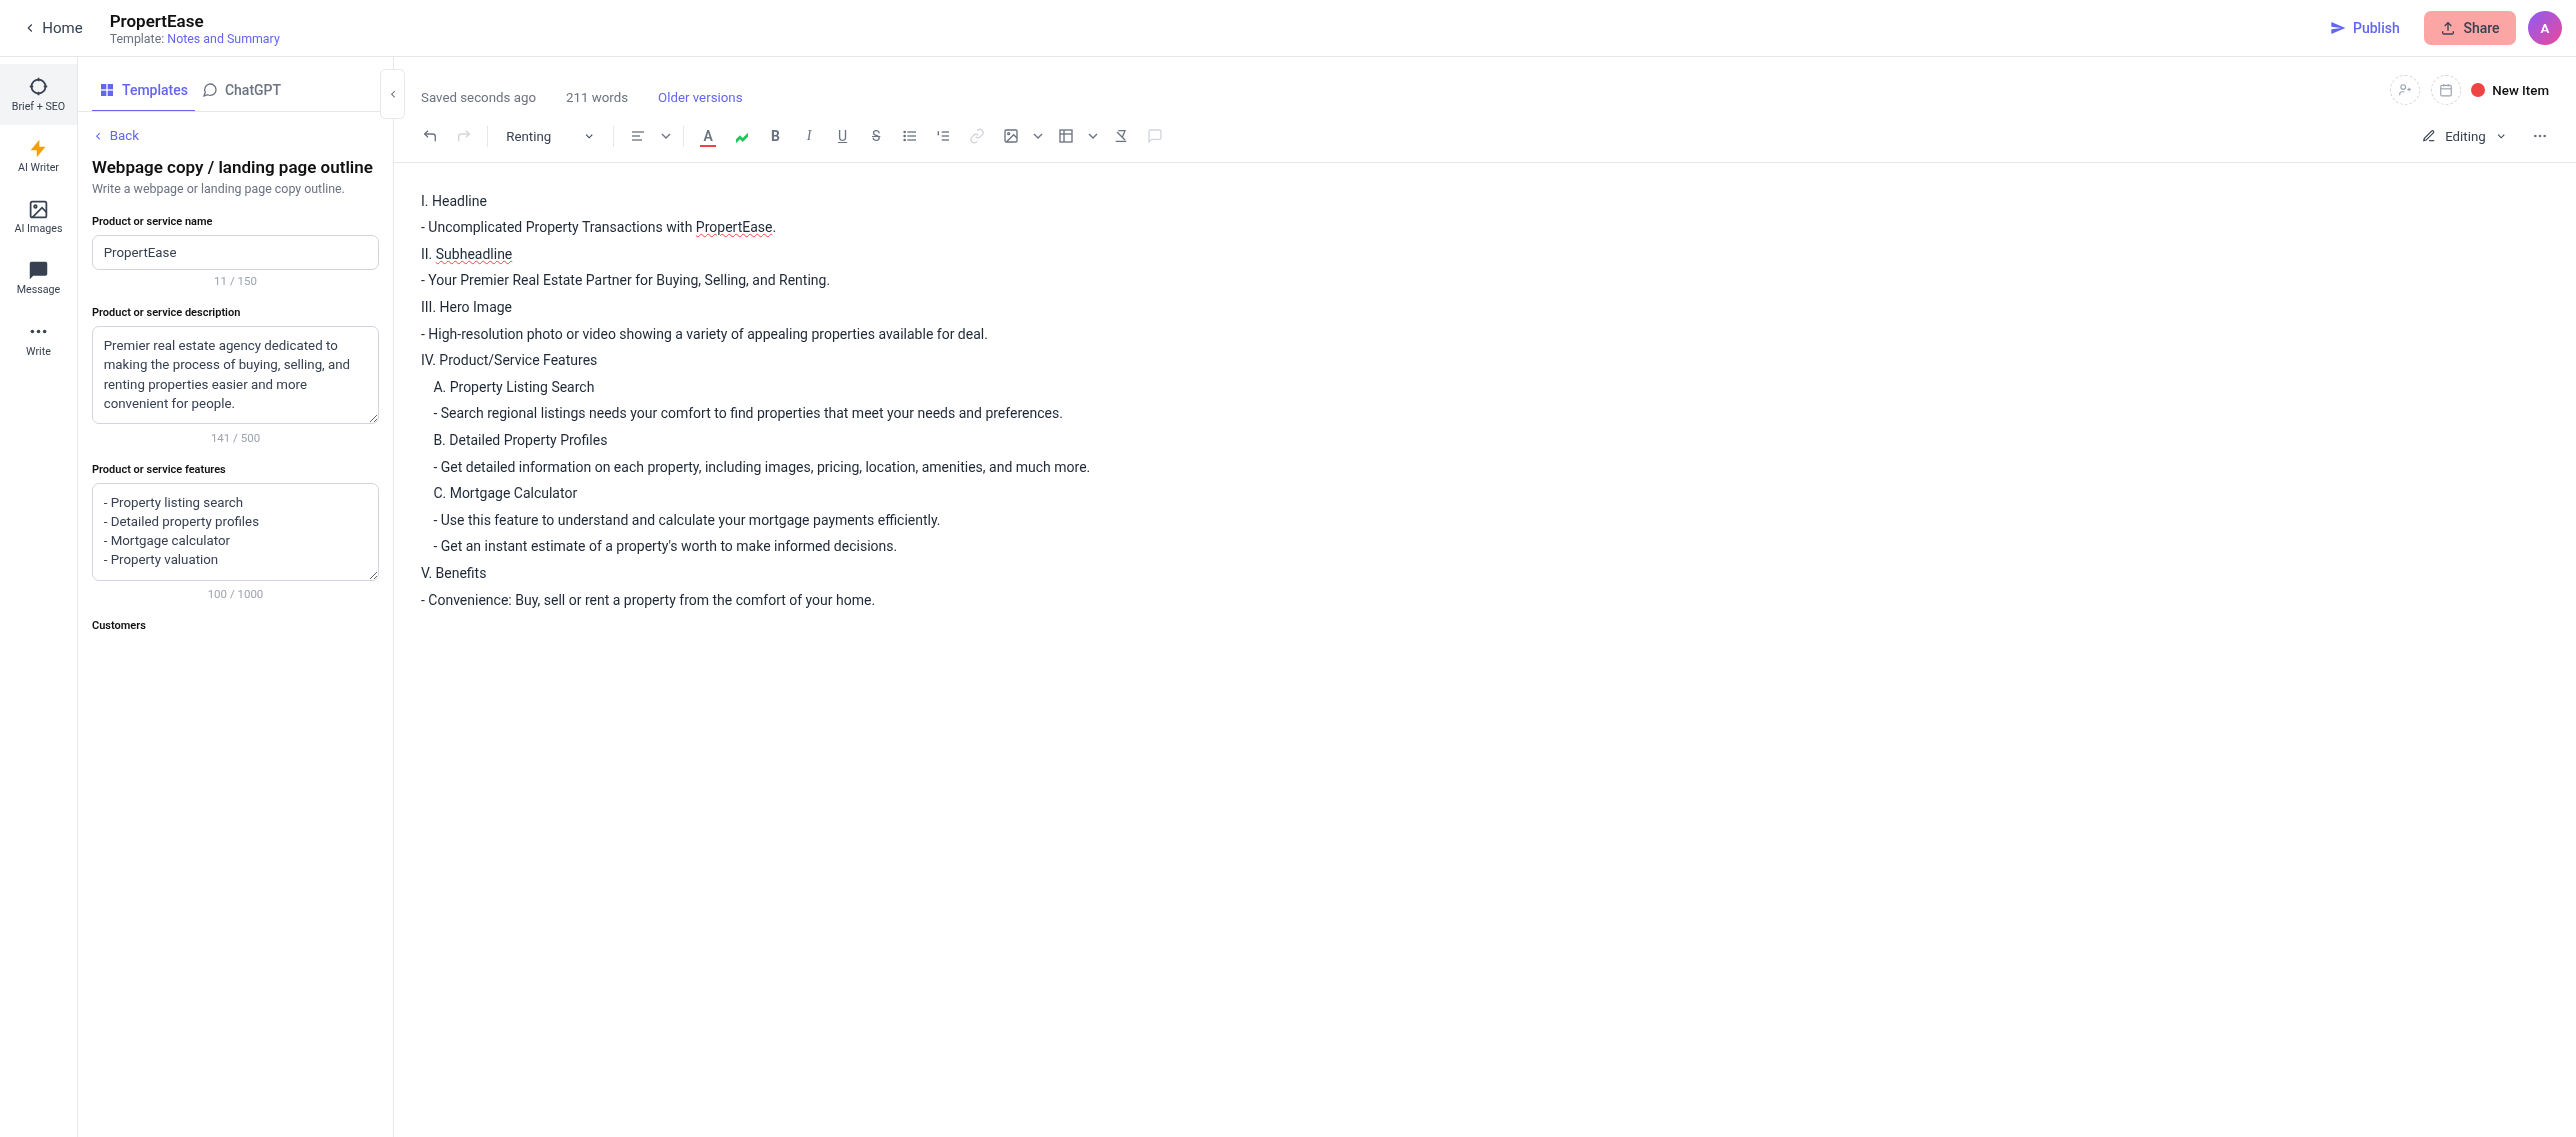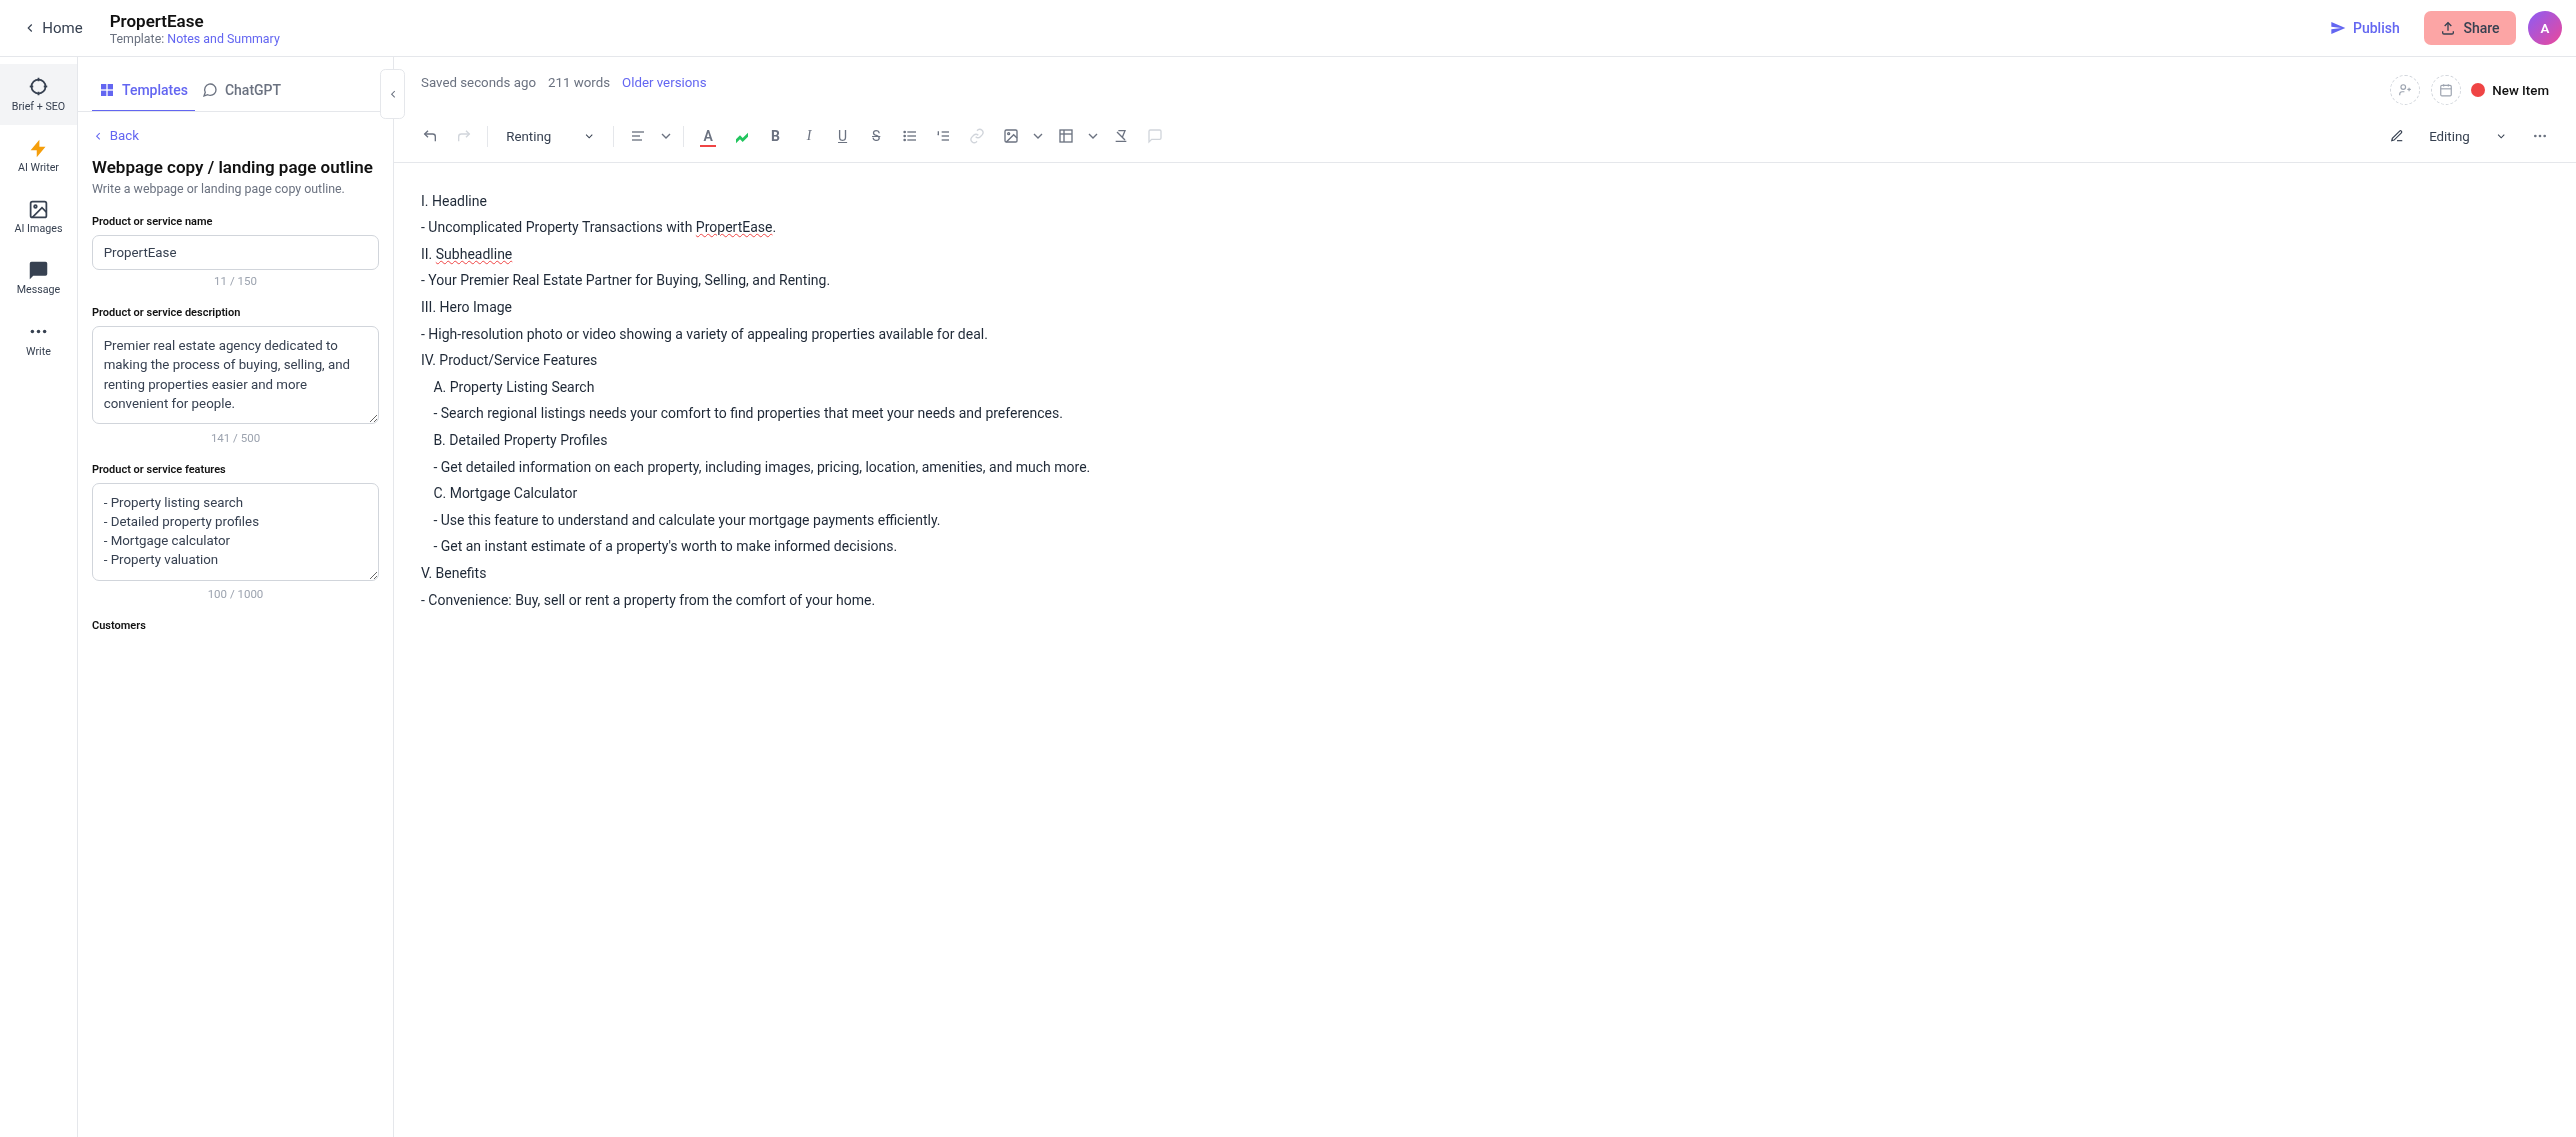--- a/index.html
+++ b/index.html
@@ -35,38 +35,38 @@
 .back-link { display: flex; align-items: center; gap: 5.3px; color: #6366f1; font-size: 13.3px; cursor: pointer; margin-bottom: 14px; }
 .panel-title { font-size: 17px; font-weight: 600; color: #111; margin-bottom: 3.6px; }
 .panel-sub { font-size: 12.4px; color: #6b7280; margin-bottom: 19.5px; }
 .field { margin-bottom: 18px; }
 .field-label { font-size: 11px; font-weight: 600; color: #111; margin-bottom: 7px; }
 .field input, .field textarea { width: 100%; border: 0.9px solid #d1d5db; border-radius: 7px; padding: 9px 10.7px; font-size: 13.3px; color: #374151; font-family: inherit; resize: vertical; }
 .field textarea { min-height: 98px; line-height: 1.45; }
 .field .counter { text-align: center; font-size: 11.5px; color: #9ca3af; margin-top: 3.6px; }
 
 .editor-col { flex: 1; display: flex; flex-direction: column; overflow: hidden; }
-.editor-header { display: flex; align-items: flex-start; padding: 18px 27px 9px; gap: 12px; }
+.editor-header { display: flex; align-items: flex-end; padding: 18px 27px 9px; gap: 30px; }
 .status-text { color: #6b7280; font-size: 13.3px; }
 .older-link { color: #6366f1; font-size: 13.3px; cursor: pointer; }
 .eh-right { margin-left: auto; display: flex; align-items: center; gap: 10.7px; }
 .dash-circ { width: 30px; height: 30px; border: 1.8px dashed #d1d5db; border-radius: 50%; display: flex; align-items: center; justify-content: center; color: #9ca3af; cursor: pointer; }
 .new-item { display: flex; align-items: center; gap: 7px; font-size: 13.3px; font-weight: 500; color: #111; }
 .red-dot { width: 14px; height: 14px; border-radius: 50%; background: #ef4444; }
 
 .toolbar { display: flex; align-items: center; gap: 3.6px; padding: 7px 21px 10.7px; border-bottom: 0.9px solid #e5e7eb; }
 .tbtn { width: 30px; height: 30px; display: flex; align-items: center; justify-content: center; color: #6b7280; cursor: pointer; border-radius: 5.3px; }
 .tbtn.dis { color: #d1d5db; cursor: default; }
 .tbtn svg { width: 16px; height: 16px; }
 .tsep { width: 0.9px; height: 21px; background: #e5e7eb; margin: 0 5.3px; }
 .format-sel { display: flex; align-items: center; gap: 7px; padding: 5.3px 9px; cursor: pointer; color: #374151; font-size: 13.3px; min-width: 107px; }
 .text-color-btn { position: relative; }
 .color-under { position: absolute; bottom: 3.6px; left: 7px; right: 7px; height: 2.7px; background: #ef4444; }
 .highlight-btn svg path { fill: #22c55e; }
-.edit-mode { margin-left: auto; display: flex; align-items: center; gap: 25px; color: #374151; font-size: 13.3px; cursor: pointer; padding: 5.3px 9px; }
+.edit-mode { margin-left: auto; display: flex; align-items: center; gap: 9px; color: #374151; font-size: 13.3px; cursor: pointer; padding: 5.3px 9px; }
 .more-tb { margin-left: 5.3px; }
 
 .doc-content { padding: 25px 27px; overflow-y: auto; font-size: 14px; line-height: 1.9; color: #1f2937; }
 .doc-content .line { white-space: pre-wrap; }
 .redline { text-decoration: underline; text-decoration-color: #ef4444; text-decoration-style: wavy; text-decoration-thickness: 0.9px; }
 .indent1 { padding-left: 12.4px; }
 </style>
 </head>
 <body>
 

